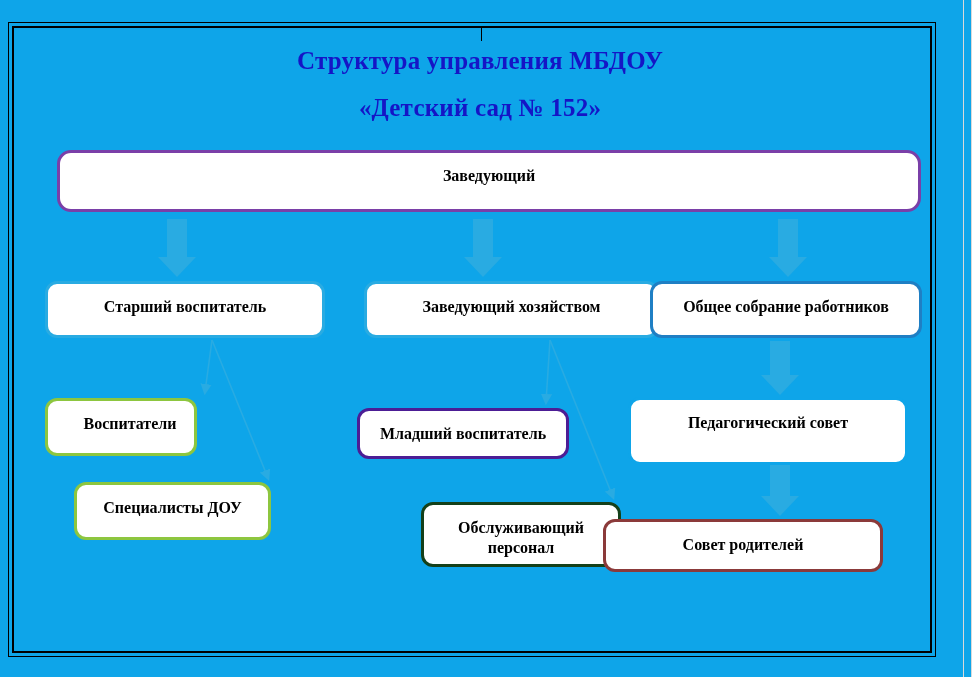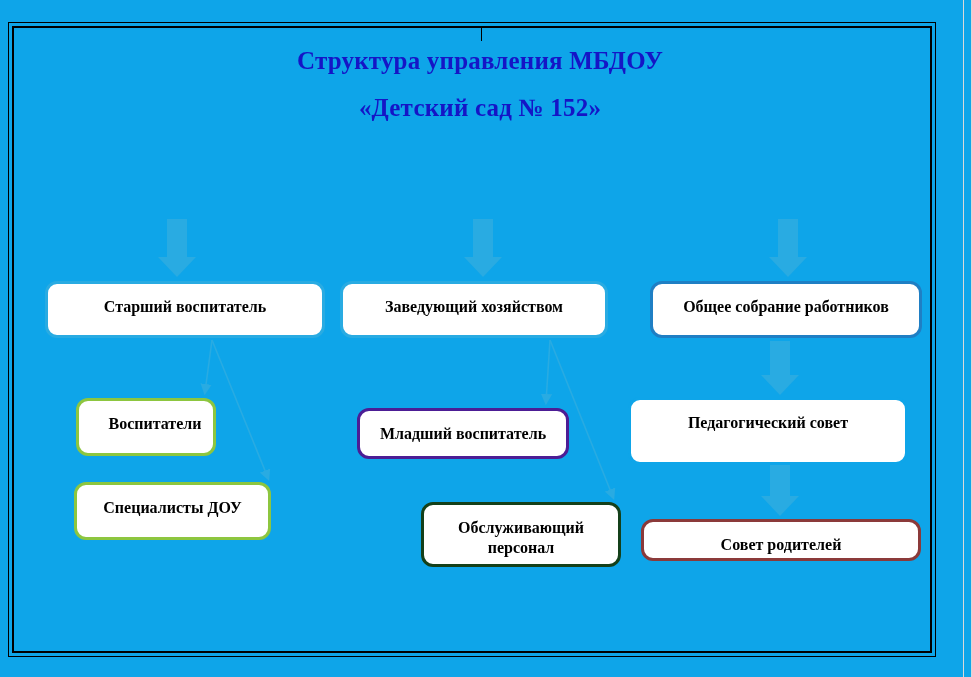--- a/index.html
+++ b/index.html
@@ -102,33 +102,33 @@
     border-radius: 14px;
     font-size: 16px;
   }
 
   #node-senior-teacher {
     left: 45px; top: 281px;
     width: 280px; height: 57px;
     border: 3px solid #29ABE2;
   }
   #node-housekeeping {
-    left: 340px; top: 281px;
-    width: 268px; height: 57px;
+    left: 364px; top: 281px;
+    width: 295px; height: 57px;
     border: 3px solid #29ABE2;
   }
   #node-general-meeting {
     left: 650px; top: 281px;
     width: 272px; height: 57px;
     border: 3px solid #1F7FC4;
   }
 
   #node-teachers {
-    left: 76px; top: 398px;
-    width: 140px; height: 58px;
+    left: 45px; top: 398px;
+    width: 152px; height: 58px;
     border: 3px solid #8DC63F;
     padding-left: 26px;
   }
   #node-specialists {
     left: 74px; top: 482px;
     width: 197px; height: 58px;
     border: 3px solid #8DC63F;
   }
 
   #node-junior-teacher {
@@ -142,22 +142,22 @@
     border: 3px solid #14401A;
     text-align: center;
   }
 
   #node-pedagogical-council {
     left: 628px; top: 397px;
     width: 280px; height: 68px;
     border: 3px solid #0ea5e9;
   }
   #node-parents-council {
-    left: 641px; top: 519px;
-    width: 280px; height: 42px;
+    left: 603px; top: 519px;
+    width: 280px; height: 53px;
     border: 3px solid #8B3A3A;
   }
 
   
   .block-arrow {
     position: absolute;
   }
   .block-arrow .shaft {
     position: absolute;
     left: 50%;
@@ -244,20 +244,23 @@
       <marker id="tip" markerWidth="7" markerHeight="7" refX="5" refY="3.5" orient="auto">
         <path d="M0,0 L7,3.5 L0,7 Z" fill="#29ABE2"></path>
       </marker>
     </defs>
     <line x1="212" y1="340" x2="205" y2="392" stroke="#29ABE2" stroke-width="1.6" marker-end="url(#tip)"></line>
     <line x1="212" y1="340" x2="268" y2="478" stroke="#29ABE2" stroke-width="1.6" marker-end="url(#tip)"></line>
     <line x1="550" y1="340" x2="546" y2="402" stroke="#29ABE2" stroke-width="1.6" marker-end="url(#tip)"></line>
     <line x1="550" y1="340" x2="613" y2="497" stroke="#29ABE2" stroke-width="1.6" marker-end="url(#tip)"></line>
   </svg>
 
+  <div class="node top-text" id="node-head">
+    <span class="node-label">Заведующий</span>
+  </div>
 
   <div class="node top-text" id="node-senior-teacher">
     <span class="node-label">Старший воспитатель</span>
   </div>
   <div class="node top-text" id="node-housekeeping">
     <span class="node-label">Заведующий хозяйством</span>
   </div>
   <div class="node top-text" id="node-general-meeting">
     <span class="node-label">Общее собрание работников</span>
   </div>

